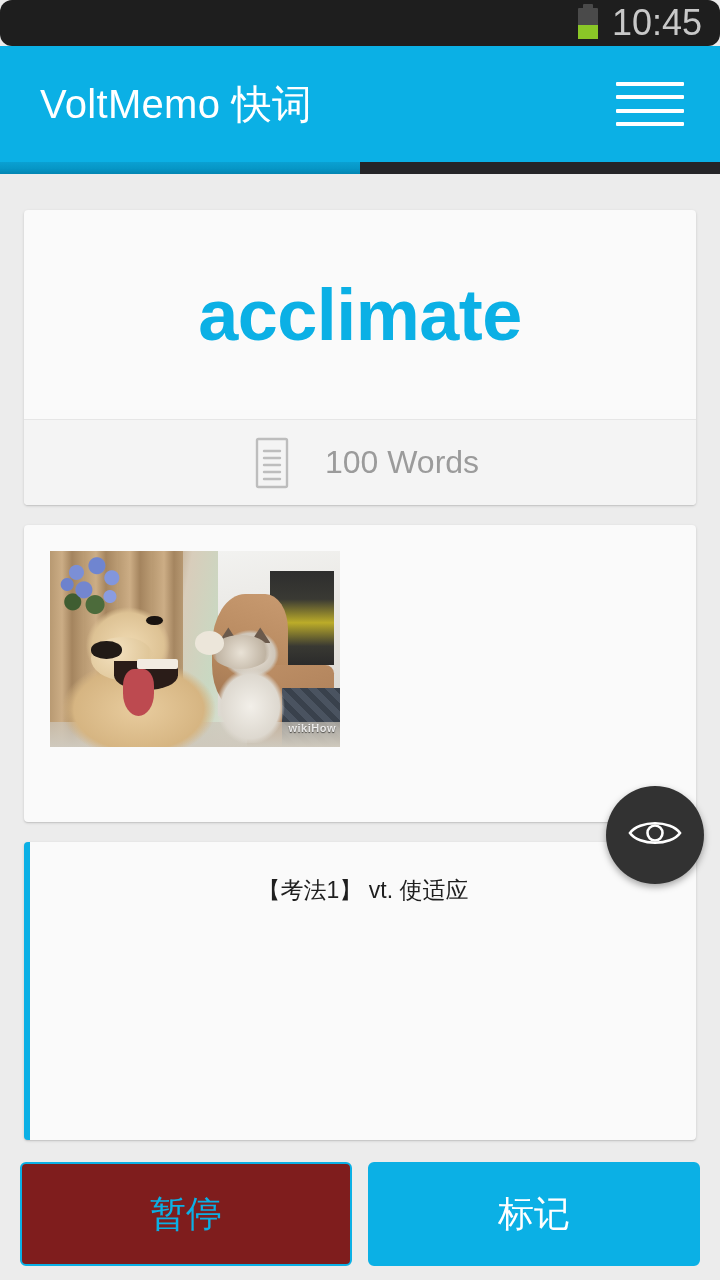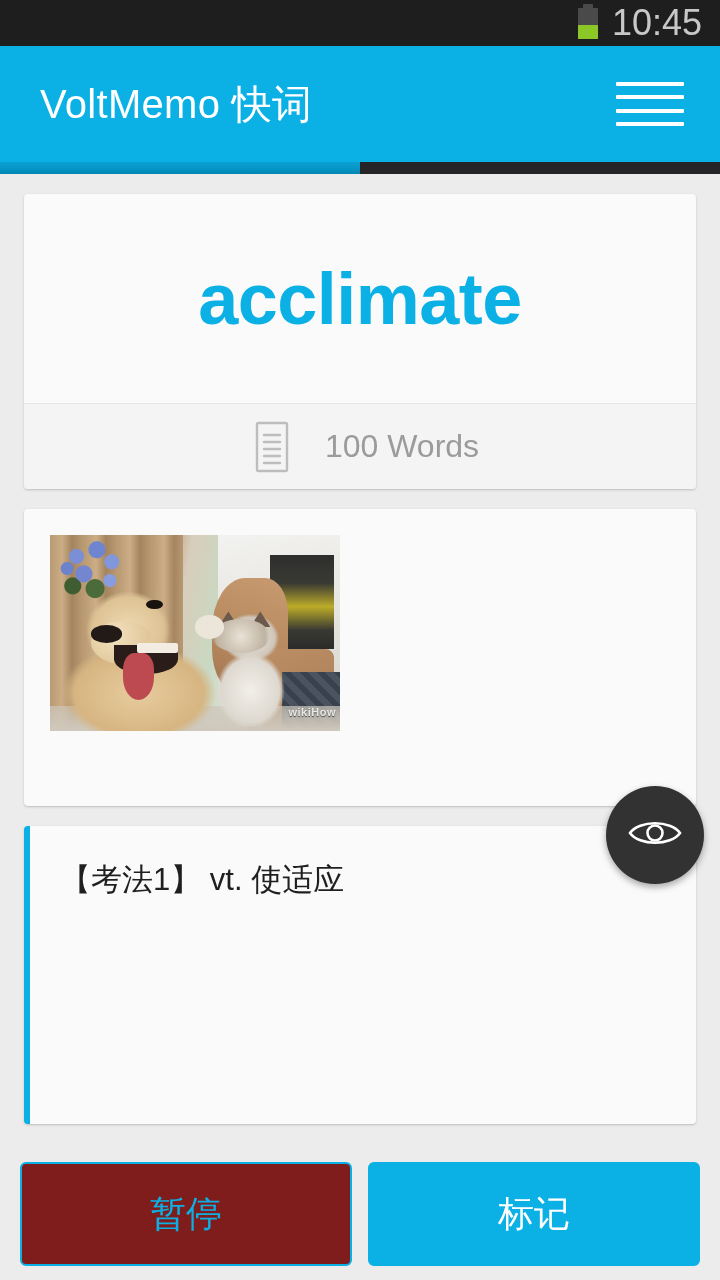--- a/index.html
+++ b/index.html
@@ -20,20 +20,21 @@
   }
 
   
   .statusbar {
     height: 46px;
     background: #1e1e1e;
     display: flex;
     align-items: center;
     justify-content: flex-end;
     padding-right: 18px;
+    border-radius: 12px;
   }
   .battery {
     position: relative;
     width: 20px;
     height: 31px;
     margin-right: 14px;
     background: #4a4a4a;
     border-radius: 1px;
   }
   .battery::before {
@@ -110,21 +111,21 @@
   }
 
   .card {
     background: #fafafa;
     border-radius: 4px;
     box-shadow: 0 1px 3px rgba(0,0,0,0.14), 0 1px 1px rgba(0,0,0,0.07);
   }
 
   
   .word-card {
-    margin-top: 20px;
+    margin-top: 36px;
     overflow: hidden;
   }
   .word-area {
     height: 209px;
     display: flex;
     align-items: center;
     justify-content: center;
   }
   .word-text {
     color: #0bb0e5;
@@ -320,22 +321,23 @@
 
   
   .notes-card {
     margin-top: 20px;
     height: 298px;
     border-left: 6px solid #0bb0e5;
     padding: 34px 30px;
   }
   .notes-text {
     color: #1f1f1f;
-    font-size: 31px;
+    font-size: 23px;
     line-height: 1.3;
+    text-align: center;
   }
 
   
   .fab {
     position: absolute;
     right: 16px;
     top: 786px;
     width: 98px;
     height: 98px;
     border-radius: 50%;

